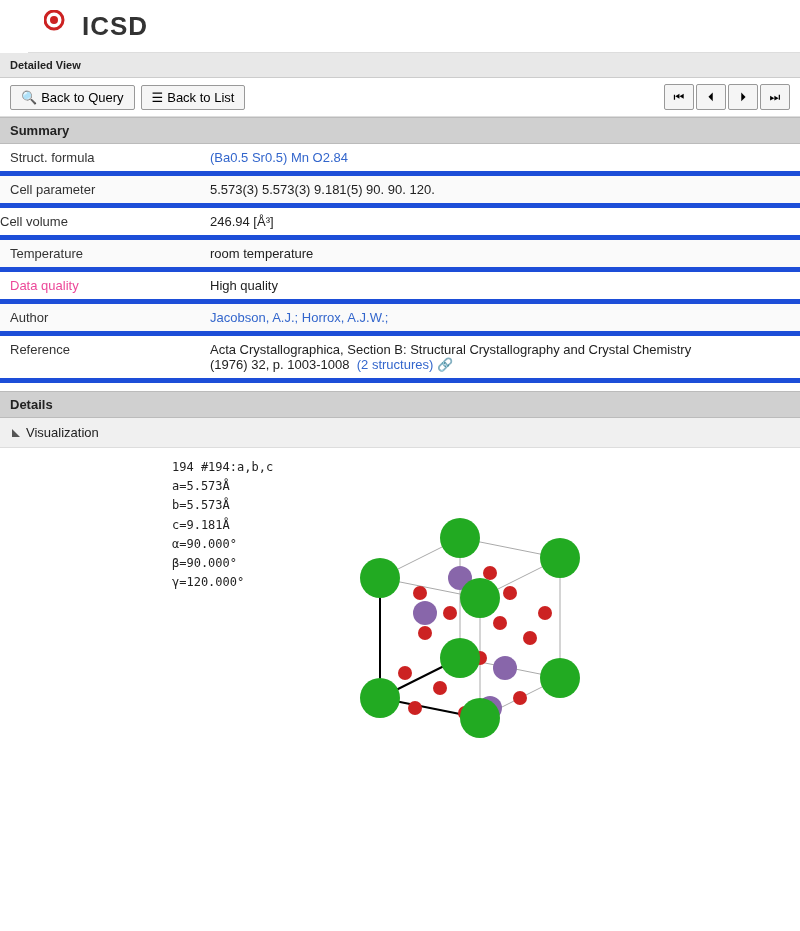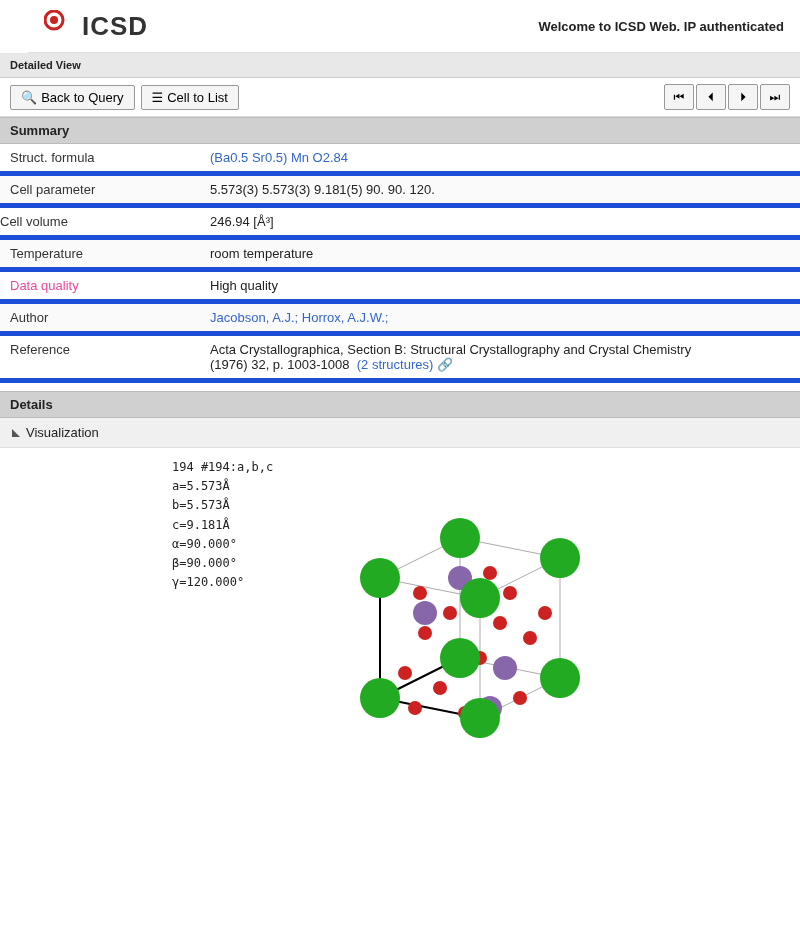--- a/index.html
+++ b/index.html
@@ -43,34 +43,33 @@
 <body>
 
 <div class="header">
   <div class="logo">
     <svg class="logo-icon" viewBox="0 0 32 32" xmlns="http://www.w3.org/2000/svg">
       <circle cx="10" cy="10" r="9" fill="none" stroke="#cc2222" stroke-width="3"></circle>
       <circle cx="10" cy="10" r="4" fill="#cc2222"></circle>
     </svg>
     <span class="logo-text">ICSD</span>
   </div>
-  <div class="welcome-text">Welcome to ICSD Web. IP authenticated</div>
 </div>
 
 <div class="toolbar-bar">Detailed View</div>
 
 <div class="toolbar-buttons">
   <div class="toolbar-left">
     <button class="btn">
       <span>🔍</span>
       <span>Back to Query</span>
     </button>
     <button class="btn">
       <span>☰</span>
-      <span>Cell to List</span>
+      <span>Back to List</span>
     </button>
   </div>
   <div class="nav-buttons">
     <button class="nav-btn">⏮</button>
     <button class="nav-btn">⏴</button>
     <button class="nav-btn">⏵</button>
     <button class="nav-btn">⏭</button>
   </div>
 </div>
 

